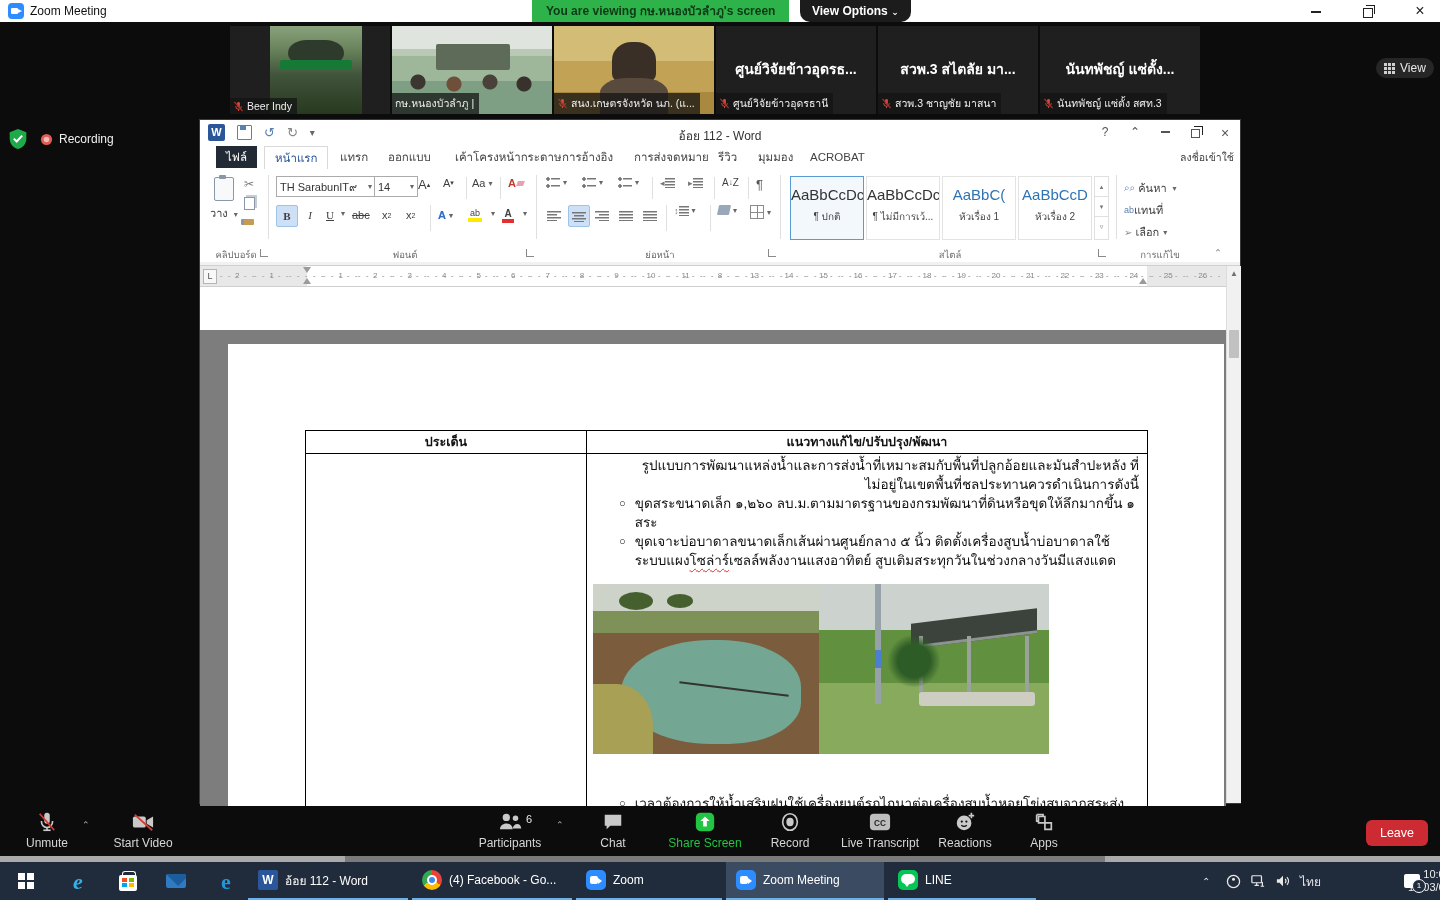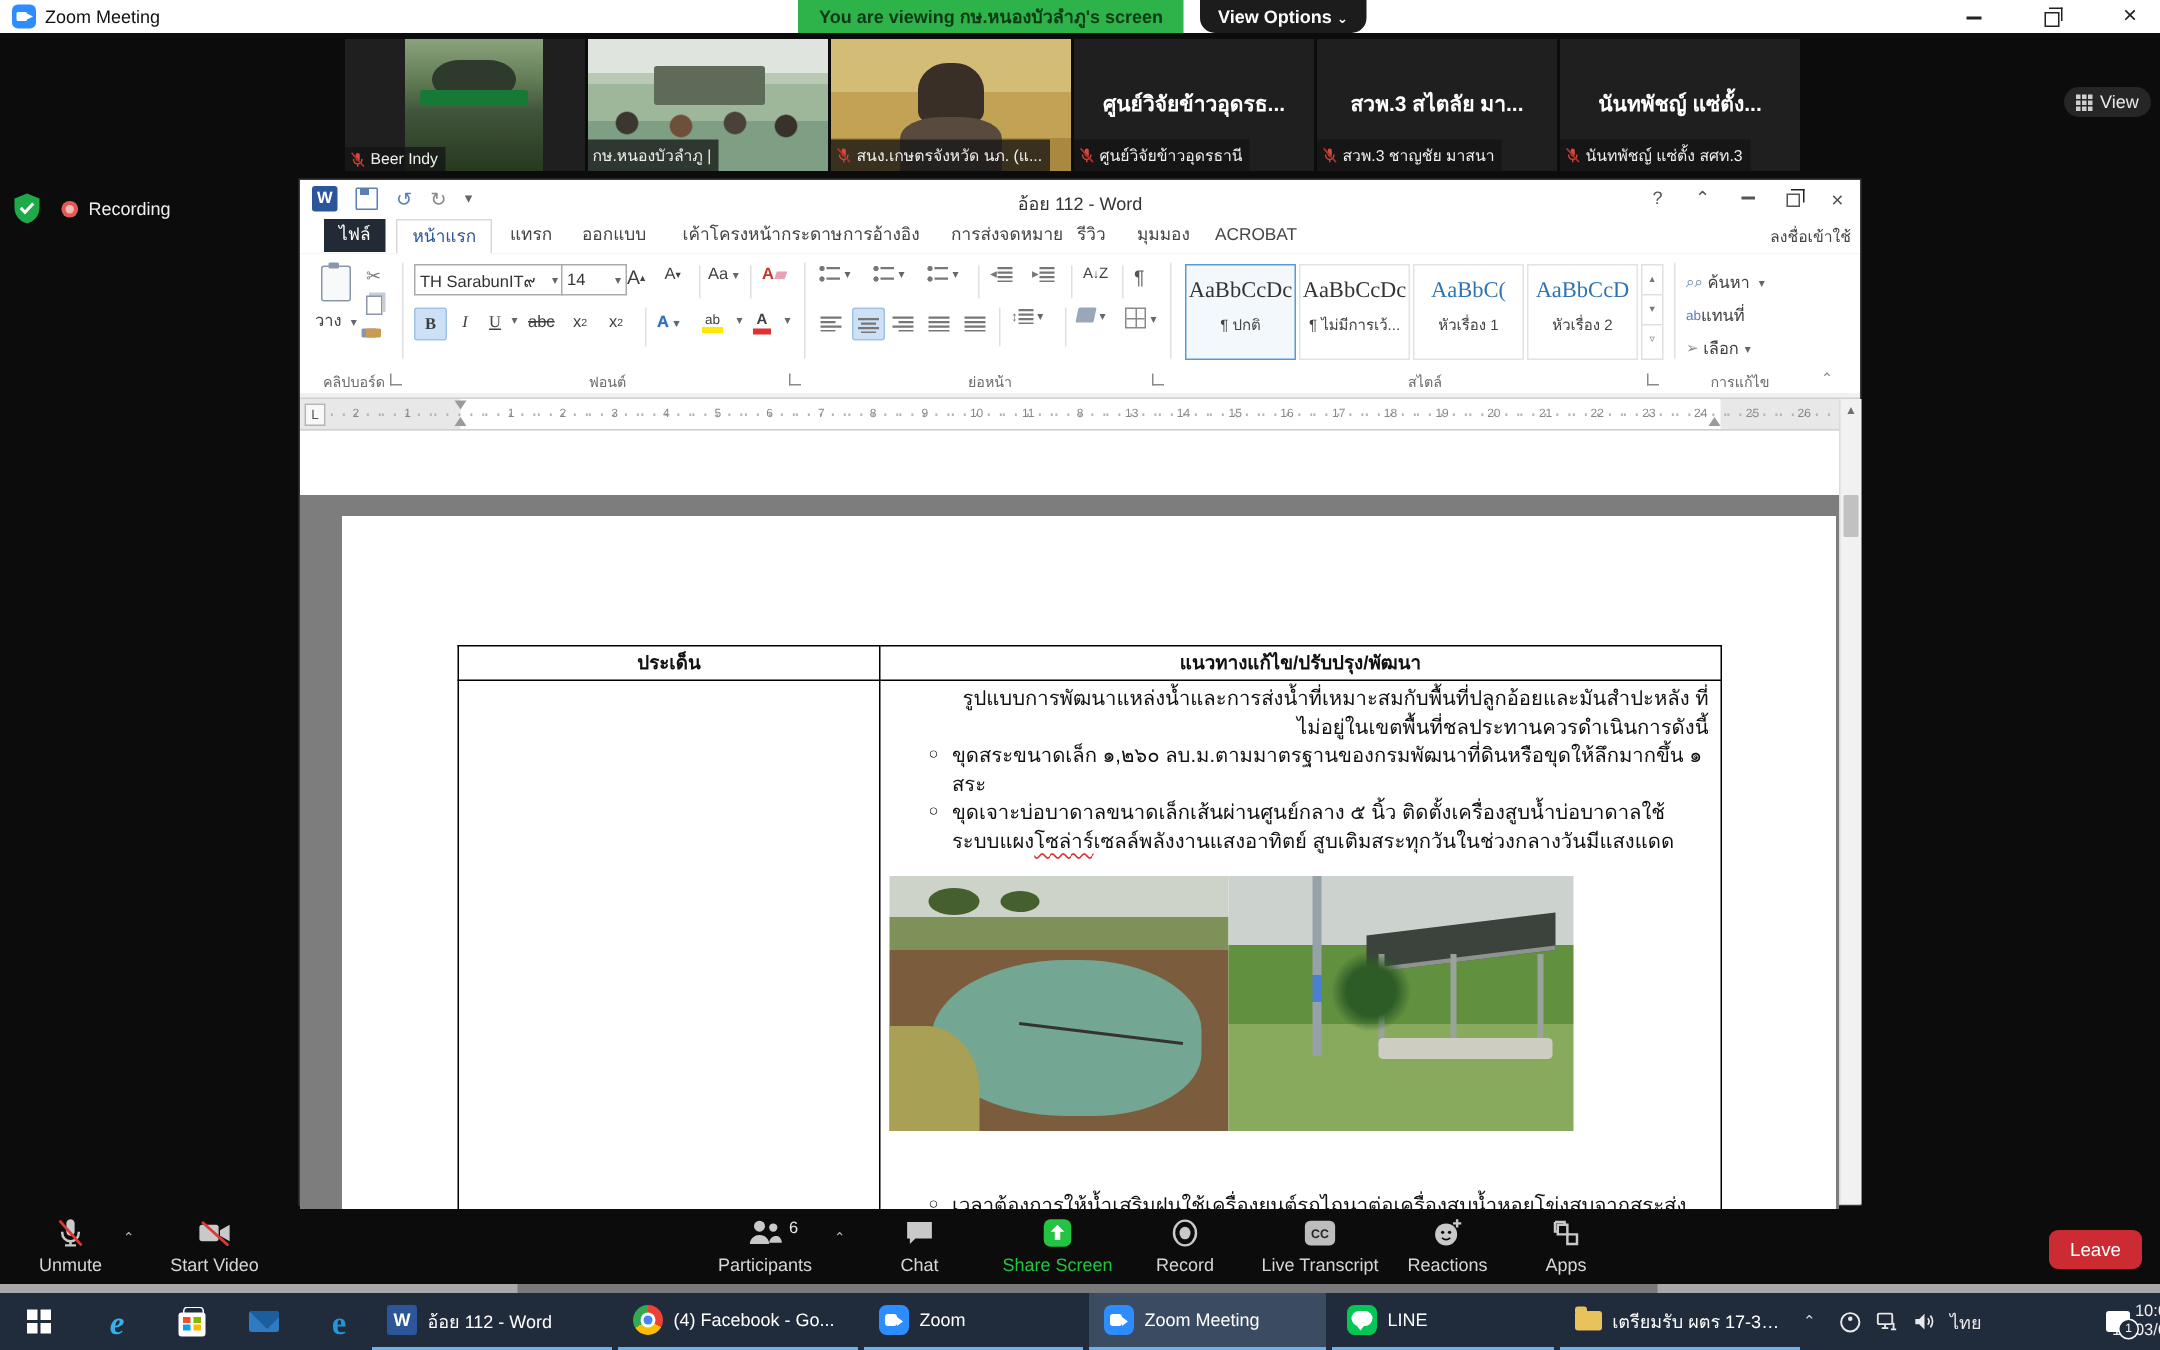--- a/index.html
+++ b/index.html
@@ -86,21 +86,21 @@
   .clipicon:before{content:"";position:absolute;left:4px;top:-3px;width:7px;height:4px;background:#8a97a8;border-radius:1px;}
   .lines{width:14px;height:11px;background-image:linear-gradient(#777,#777),linear-gradient(#777,#777),linear-gradient(#777,#777),linear-gradient(#777,#777);
          background-repeat:no-repeat;background-size:14px 1.5px,10px 1.5px,14px 1.5px,10px 1.5px;background-position:0 1px,0 4px,0 7px,0 10px;}
   .lines.c{background-size:14px 1.5px,10px 1.5px,14px 1.5px,10px 1.5px;background-position:0 1px,2px 4px,0 7px,2px 10px;}
   .lines.r{background-position:0 1px,4px 4px,0 7px,4px 10px;}
   .lines.j{background-size:14px 1.5px,14px 1.5px,14px 1.5px,14px 1.5px;background-position:0 1px,0 4px,0 7px,0 10px;}
   .lines.bul{background-image:radial-gradient(circle,#777 1.5px,transparent 2px),linear-gradient(#777,#777),radial-gradient(circle,#777 1.5px,transparent 2px),linear-gradient(#777,#777);
          background-size:4px 4px,9px 1.5px,4px 4px,9px 1.5px;background-position:0 0,5px 1px,0 7px,5px 8px;}
   .stylecard{position:absolute;top:7px;width:72px;height:62px;border:1px solid #e3e3e3;background:#fff;text-align:center;}
   .stylecard.sel{border:1.5px solid #5b9bd5;background:#f3f8fd;}
-  .stylecard .pv{font-size:15px;color:#333;margin-top:9px;white-space:nowrap;overflow:hidden;font-family:Liberation Serif, serif;}
+  .stylecard .pv{font-size:15px;color:#333;margin-top:9px;white-space:nowrap;overflow:hidden;}
   .stylecard .pv.h{color:#2e74b5;}
   .stylecard .nm{font-size:10px;color:#444;margin-top:6px;white-space:nowrap;overflow:hidden;}
   
   #ruler{left:0;top:146px;width:1026px;height:20px;background:#e8e8e8;border-bottom:1px solid #cfcfcf;}
   #ruler .white{position:absolute;left:107px;top:0;width:840px;height:20px;background:#fff;}
   .ruler-nums{position:absolute;left:20px;top:0;width:1000px;height:20px;display:flex;}
   .ruler-num{flex:1;text-align:center;font-size:8px;color:#888;line-height:20px;
      background:radial-gradient(circle,#b5b5b5 0.8px,transparent 1px) center/8px 3px repeat-x;}
   .tabsel{left:3px;top:3px;width:12px;height:13px;background:#f8f8f8;border:1px solid #b5b5b5;font-size:9px;color:#555;text-align:center;line-height:13px;}
   .tri-d{width:0;height:0;border-left:4px solid transparent;border-right:4px solid transparent;border-top:6px solid #9b9b9b;}
@@ -679,24 +679,20 @@
       <span class="trunc">Zoom</span>
     </div>
     <div class="appbtn on" style="left:726px;width:158px">
       <span class="zoomico"></span>
       <span class="trunc">Zoom Meeting</span>
     </div>
     <div class="appbtn" style="left:888px;width:148px">
       <span class="lineico"></span>
       <span class="trunc">LINE</span>
     </div>
-    <div class="appbtn" style="left:1040px;width:160px">
-      <span class="folderico"></span>
-      <span class="trunc">เตรียมรับ ผตร 17-3-65</span>
-    </div>
 
     <div class="tray" style="left:1202px">
         <span style="font-size:10px;color:#ddd">⌃</span>
       </div>
     <div class="tray" style="left:1226px">
       <svg width="15" height="15" viewBox="0 0 16 16">
           <circle cx="8" cy="8" r="6.5" fill="none" stroke="#e8e8e8" stroke-width="1.4"></circle>
           <circle cx="8" cy="5.5" r="1.6" fill="#e8e8e8"></circle>
         </svg>
     </div>

